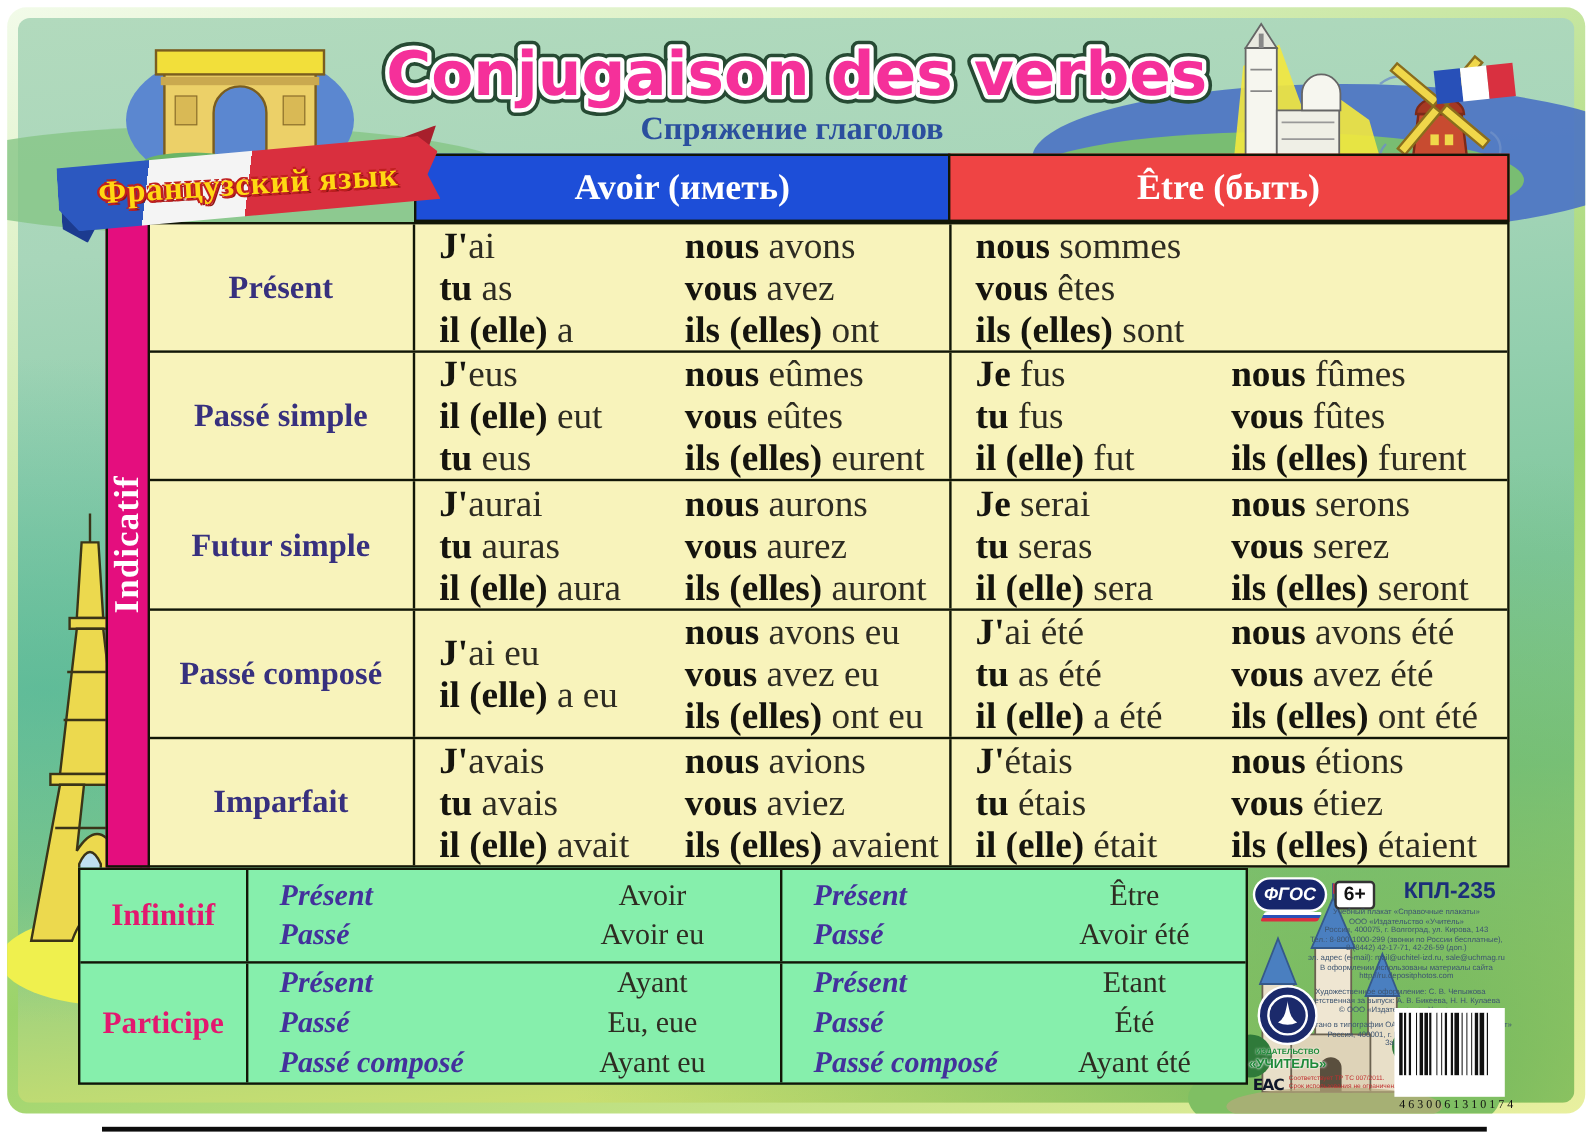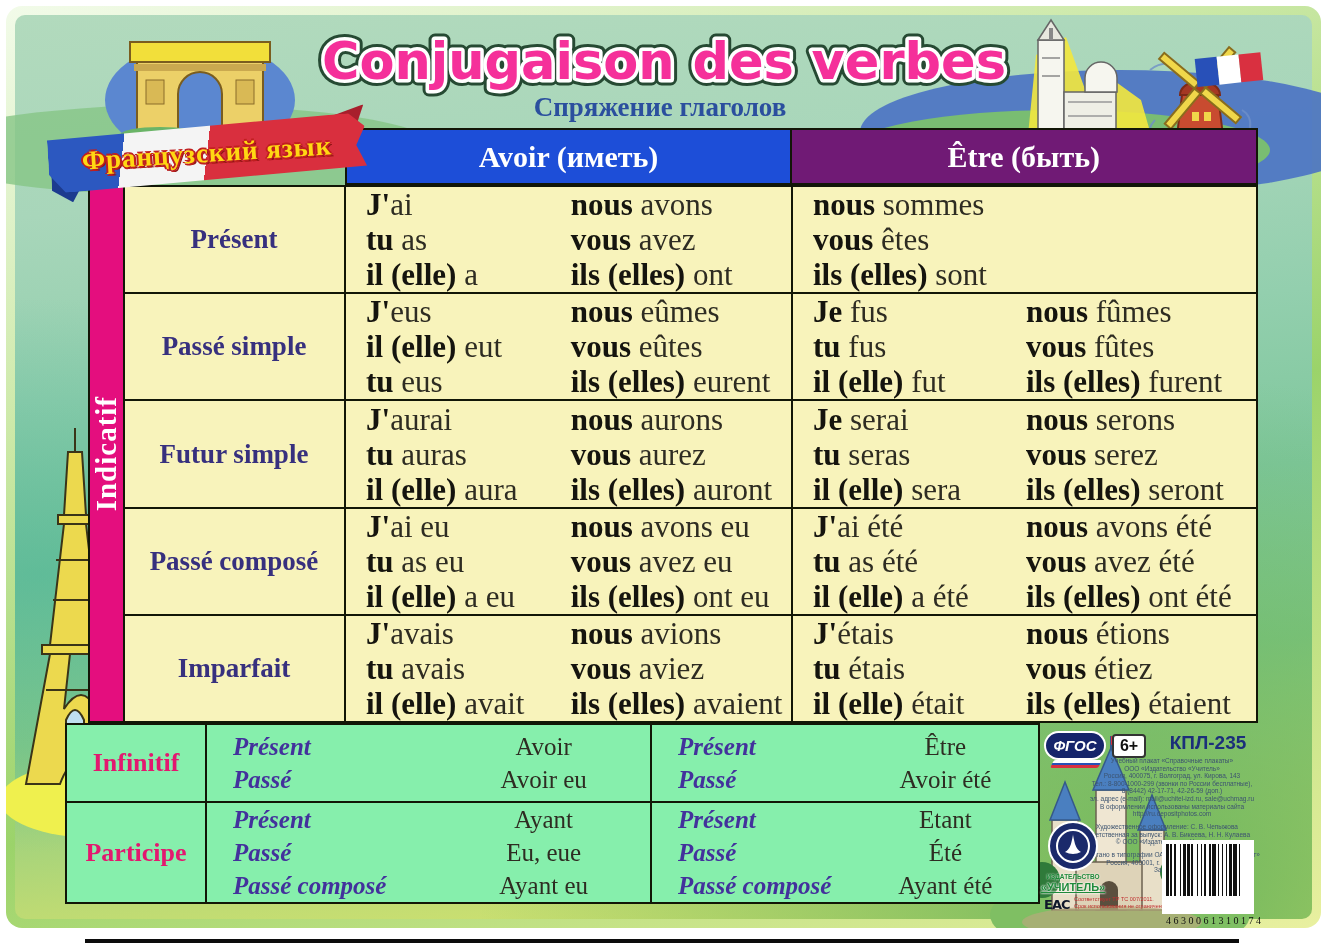--- a/index.html
+++ b/index.html
@@ -34,21 +34,21 @@
     clip-path:polygon(0 40%,100% 0,70% 100%,10% 100%);}
   .ribbon .txt{position:absolute;inset:0;display:flex;align-items:center;justify-content:center;
     font-weight:bold;font-size:27px;color:#ffd813;letter-spacing:1px;
     text-shadow:-2px 0 #c01f1f,2px 0 #c01f1f,0 -2px #c01f1f,0 2px #c01f1f,2px 2px #8d1414;}
   
   *{box-sizing:border-box;}
   .hdr-row{position:absolute;left:345px;top:128px;height:57px;display:flex;z-index:3;}
   .hdr{border:2.5px solid #121607;display:flex;align-items:center;justify-content:center;
        color:#fff;font-weight:bold;font-size:30px;}
   .hdr.avoir{width:447px;background:#1d4ed8;}
-  .hdr.etre{width:468.5px;margin-left:-2.5px;background:#701a75;}
+  .hdr.etre{width:468.5px;margin-left:-2.5px;background:#ef4444;}
   .indicatif-bar{position:absolute;left:88px;top:185px;width:36.5px;height:538px;z-index:3;
        background:#e40e7e;border:2.5px solid #121607;display:flex;align-items:center;justify-content:center;}
   .indicatif-bar span{writing-mode:vertical-rl;transform:rotate(180deg);color:#fff;font-weight:bold;font-size:29px;letter-spacing:1px;}
   .tbody{position:absolute;left:122px;top:185px;width:1136px;height:538px;z-index:2;
        border:2.5px solid #121607;background:#f8f3bb;display:flex;flex-direction:column;}
   .trow{flex:1;display:flex;border-top:2.5px solid #121607;}
   .trow:first-child{border-top:none;}
   .tense-cell{width:220px;display:flex;align-items:center;justify-content:center;
        color:#37307e;font-weight:bold;font-size:27px;text-align:center;padding:0 6px;}
   .vcell{display:flex;border-left:2.5px solid #121607;}
@@ -87,21 +87,21 @@
   .code{position:absolute;left:112px;top:9px;width:112px;text-align:center;color:#1b2f7a;font-weight:bold;font-size:19px;}
   .finfo{position:absolute;left:42px;top:34px;width:180px;text-align:center;color:#3d5470;font-size:6.5px;line-height:7.6px;}
   .fcred{position:absolute;left:30px;top:100px;width:194px;text-align:center;color:#3d5470;font-size:6.5px;line-height:7.6px;}
   .fprint{position:absolute;left:30px;top:128px;width:194px;text-align:center;color:#3d5470;font-size:6.5px;line-height:7.6px;}
   .plogo{position:absolute;left:8px;top:98px;width:50px;height:50px;border-radius:50%;background:#1b2a6b;border:2px solid #fff;
         display:flex;align-items:center;justify-content:center;}
   .plogo svg{display:block;}
   .pname1{position:absolute;left:0px;top:150px;width:66px;text-align:center;color:#1f8a3a;font-weight:bold;font-size:6.5px;
         text-shadow:0 0 2px #fff;}
   .pname2{position:absolute;left:-8px;top:158px;width:82px;text-align:center;color:#1f8a3a;font-weight:bold;font-size:11px;
-        text-shadow:0 0 2px #fff,0 0 2px #fff;text-decoration:underline;}
+        text-shadow:0 0 2px #fff,0 0 2px #fff;}
   .eac{position:absolute;left:4px;top:174px;width:26px;height:18px;color:#0f172a;font-weight:bold;font-size:13px;
         font-family:"DejaVu Sans",sans-serif;letter-spacing:-1px;}
   .cert{position:absolute;left:34px;top:173px;width:130px;text-align:left;color:#c03030;font-size:5.5px;line-height:6.5px;}
   .barcode{position:absolute;left:122px;top:117px;width:92px;height:74px;background:#fff;padding:4px 4px 0 4px;}
   .bars{height:52px;display:flex;align-items:stretch;}
   .bars i{display:block;background:#111;}
   .bars i.sp{background:#fff;}
   .bdigits{text-align:right;font-size:10px;letter-spacing:2.5px;color:#111;font-family:Liberation Serif, serif;margin-top:19px;}
 </style>
 </head>
@@ -299,21 +299,20 @@
             <div class="cline"><b>vous</b><span> serez</span></div>
             <div class="cline"><b>ils (elles)</b><span> seront</span></div>
           </div>
         </div>
       </div>
       <div class="trow">
         <div class="tense-cell">Passé composé</div>
         <div class="vcell avoir">
           <div class="pcol sing">
             <div class="cline"><b>J'</b><span>ai eu</span></div>
-            <div class="cline"><b>tu</b><span> as eu</span></div>
             <div class="cline"><b>il (elle)</b><span> a eu</span></div>
           </div>
           <div class="pcol plur">
             <div class="cline"><b>nous</b><span> avons eu</span></div>
             <div class="cline"><b>vous</b><span> avez eu</span></div>
             <div class="cline"><b>ils (elles)</b><span> ont eu</span></div>
           </div>
         </div>
         <div class="vcell etre">
           <div class="pcol sing">

